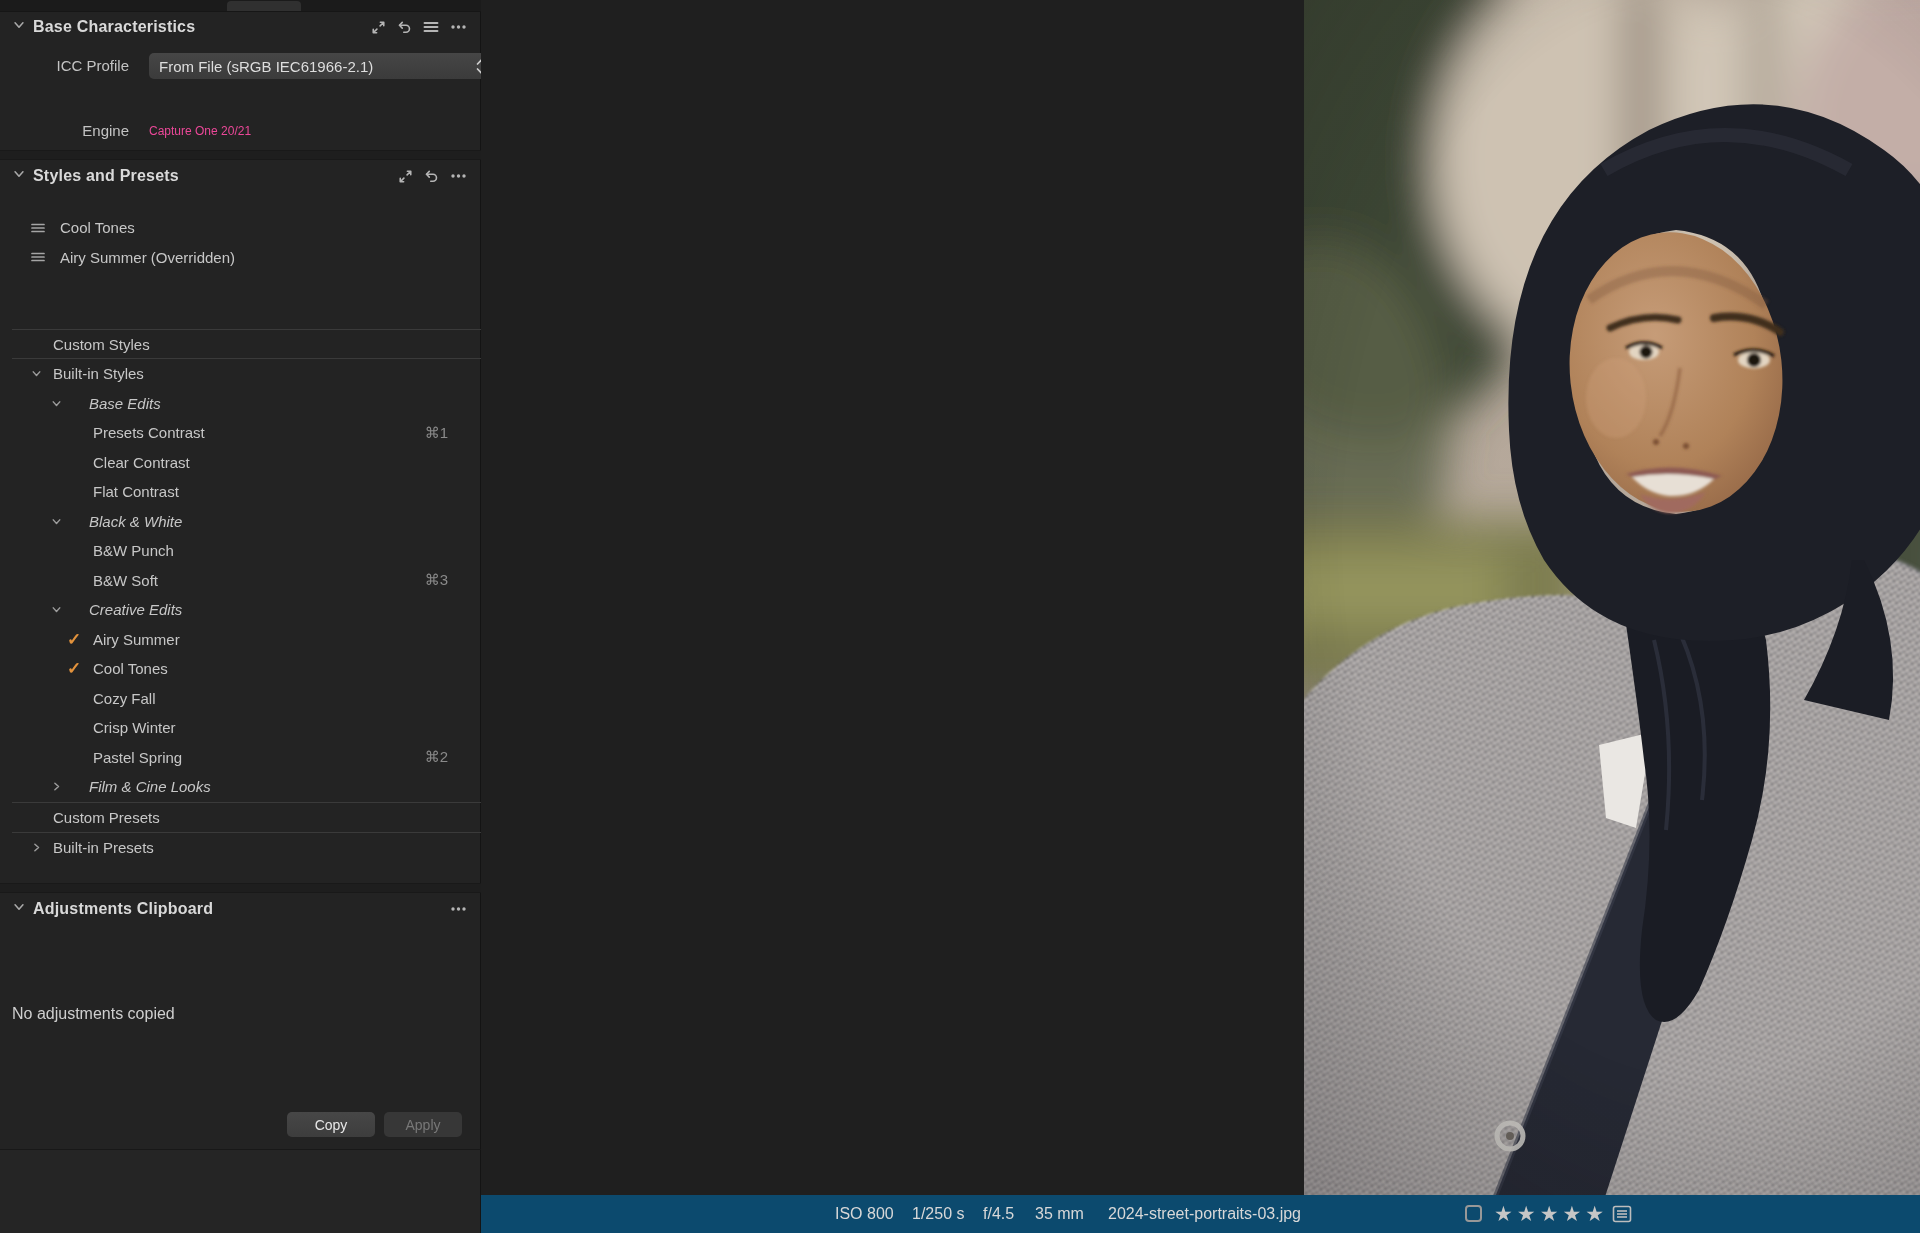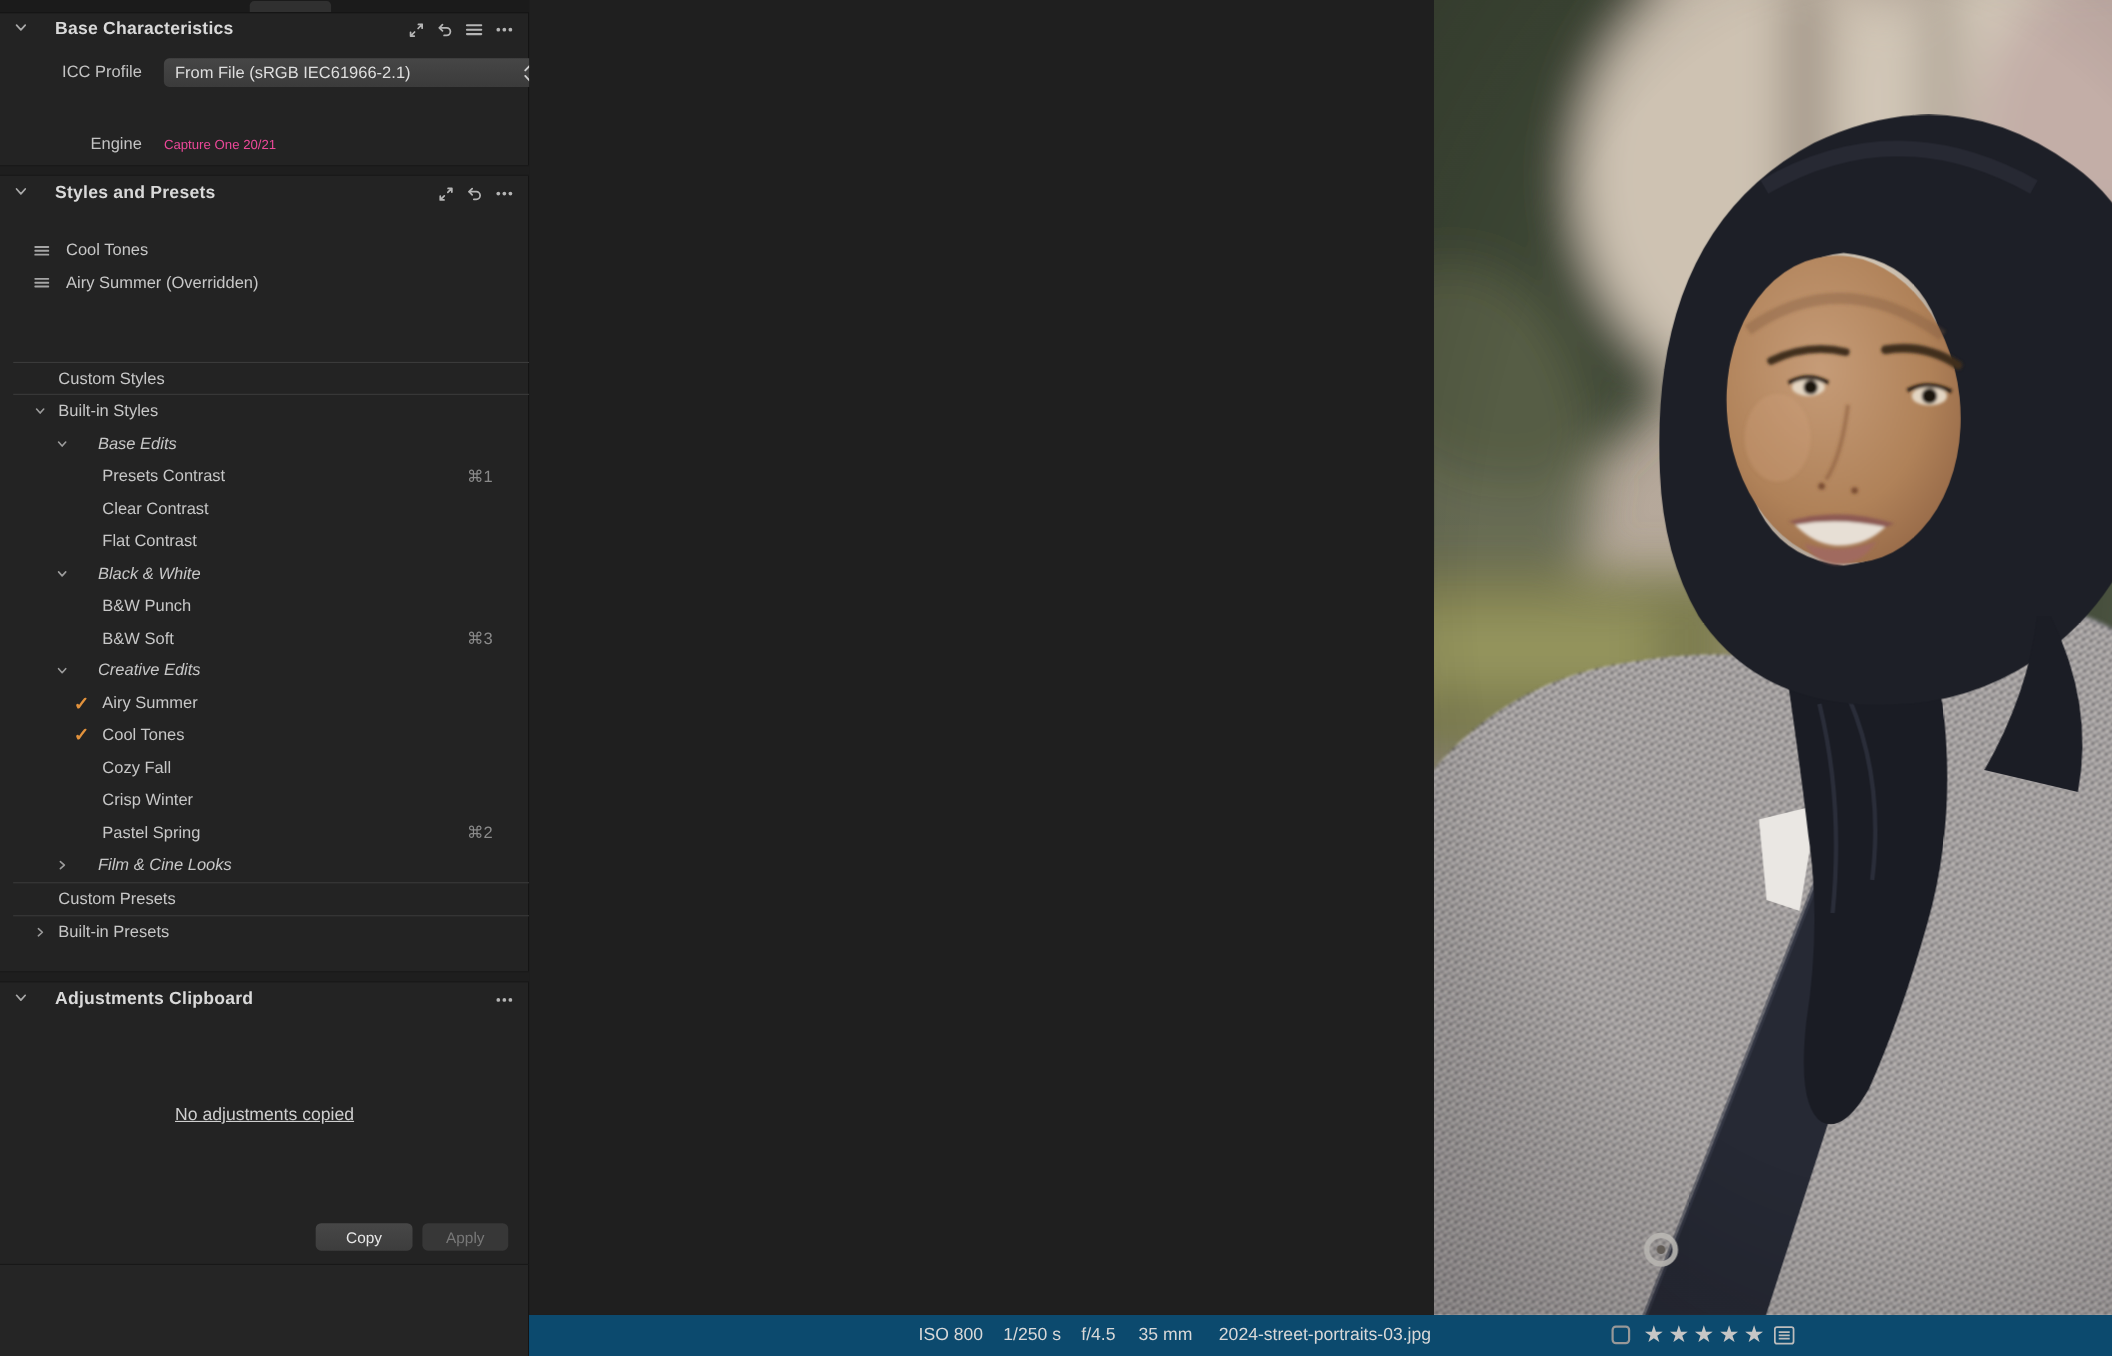--- a/index.html
+++ b/index.html
@@ -7,21 +7,21 @@
         font-family:"Liberation Sans",sans-serif;-webkit-font-smoothing:antialiased;background:#1f1f1f;}
 
   
   .sidebar{position:absolute;left:0;top:0;width:481px;height:1233px;background:#232323;
            border-right:1px solid #141414;box-sizing:border-box;}
   .tabstrip{position:absolute;left:0;top:0;width:481px;height:11px;background:#1b1b1b;border-bottom:1px solid #161616;}
   .tab-active{position:absolute;left:227px;top:1px;width:74px;height:10px;background:#303030;border-radius:4px 4px 0 0;}
 
   .phead{display:flex;align-items:center;height:32px;padding:0 14px 0 12px;color:#d9d9d9;
          font-size:16px;font-weight:600;letter-spacing:.2px;}
-  .phead .ptitle{margin-left:24px;}
+  .phead .ptitle{margin-left:7px;}
   .hicons{margin-left:auto;display:flex;gap:11px;align-items:center;}
   .hicons svg{display:block;}
   .icon-btn{display:flex;align-items:center;justify-content:center;cursor:default;}
 
   .panel{position:absolute;left:0;width:481px;}
   .panel-base{top:11px;height:139px;}
   .panel-styles{top:160px;}
   .panel-clip{top:893px;height:340px;}
 
   .gapline{position:absolute;left:0;width:481px;background:#1e1e1e;border-top:1px solid #191919;border-bottom:1px solid #191919;box-sizing:border-box;}
@@ -51,21 +51,21 @@
   .trow .chev{position:absolute;display:flex;}
   .trow.f0 .chev{left:30px;} .trow.f0 .tlabel{margin-left:53px;}
   .trow.f1 .chev{left:50px;} .trow.f1 .tlabel{margin-left:89px;font-style:italic;}
   .trow.group .tlabel{margin-left:53px;}
   .trow.it .tlabel{margin-left:93px;}
   .chev.right svg{transform:rotate(-90deg);}
   .check{position:absolute;left:67px;color:#e2923c;font-weight:700;font-size:17px;line-height:1;}
   .short{position:absolute;right:33px;color:#8a8a8a;font-size:15px;}
 
   
-  .empty-msg{position:absolute;top:112px;left:0;width:481px;text-align:center;color:#cfcfcf;font-size:16px;text-decoration:underline;}
+  .empty-msg{position:absolute;top:112px;left:12px;width:481px;color:#cfcfcf;font-size:16px;}
   .btnrow{position:absolute;top:219px;right:19px;display:flex;gap:9px;}
   .cbtn{height:25px;border-radius:5px;border:0;font-family:inherit;font-size:14px;display:flex;align-items:center;justify-content:center;}
   .cbtn.copy{width:88px;background:linear-gradient(#474747,#3d3d3d);color:#e8e8e8;}
   .cbtn.apply{width:78px;background:#373737;color:#787878;}
 
   
   .viewer{position:absolute;left:481px;top:0;width:1439px;height:1195px;background:#1f1f1f;}
   .photo{position:absolute;left:823px;top:0;width:805px;height:1195px;background:#b3a698;overflow:hidden;}
   .photo svg{display:block;}
 

